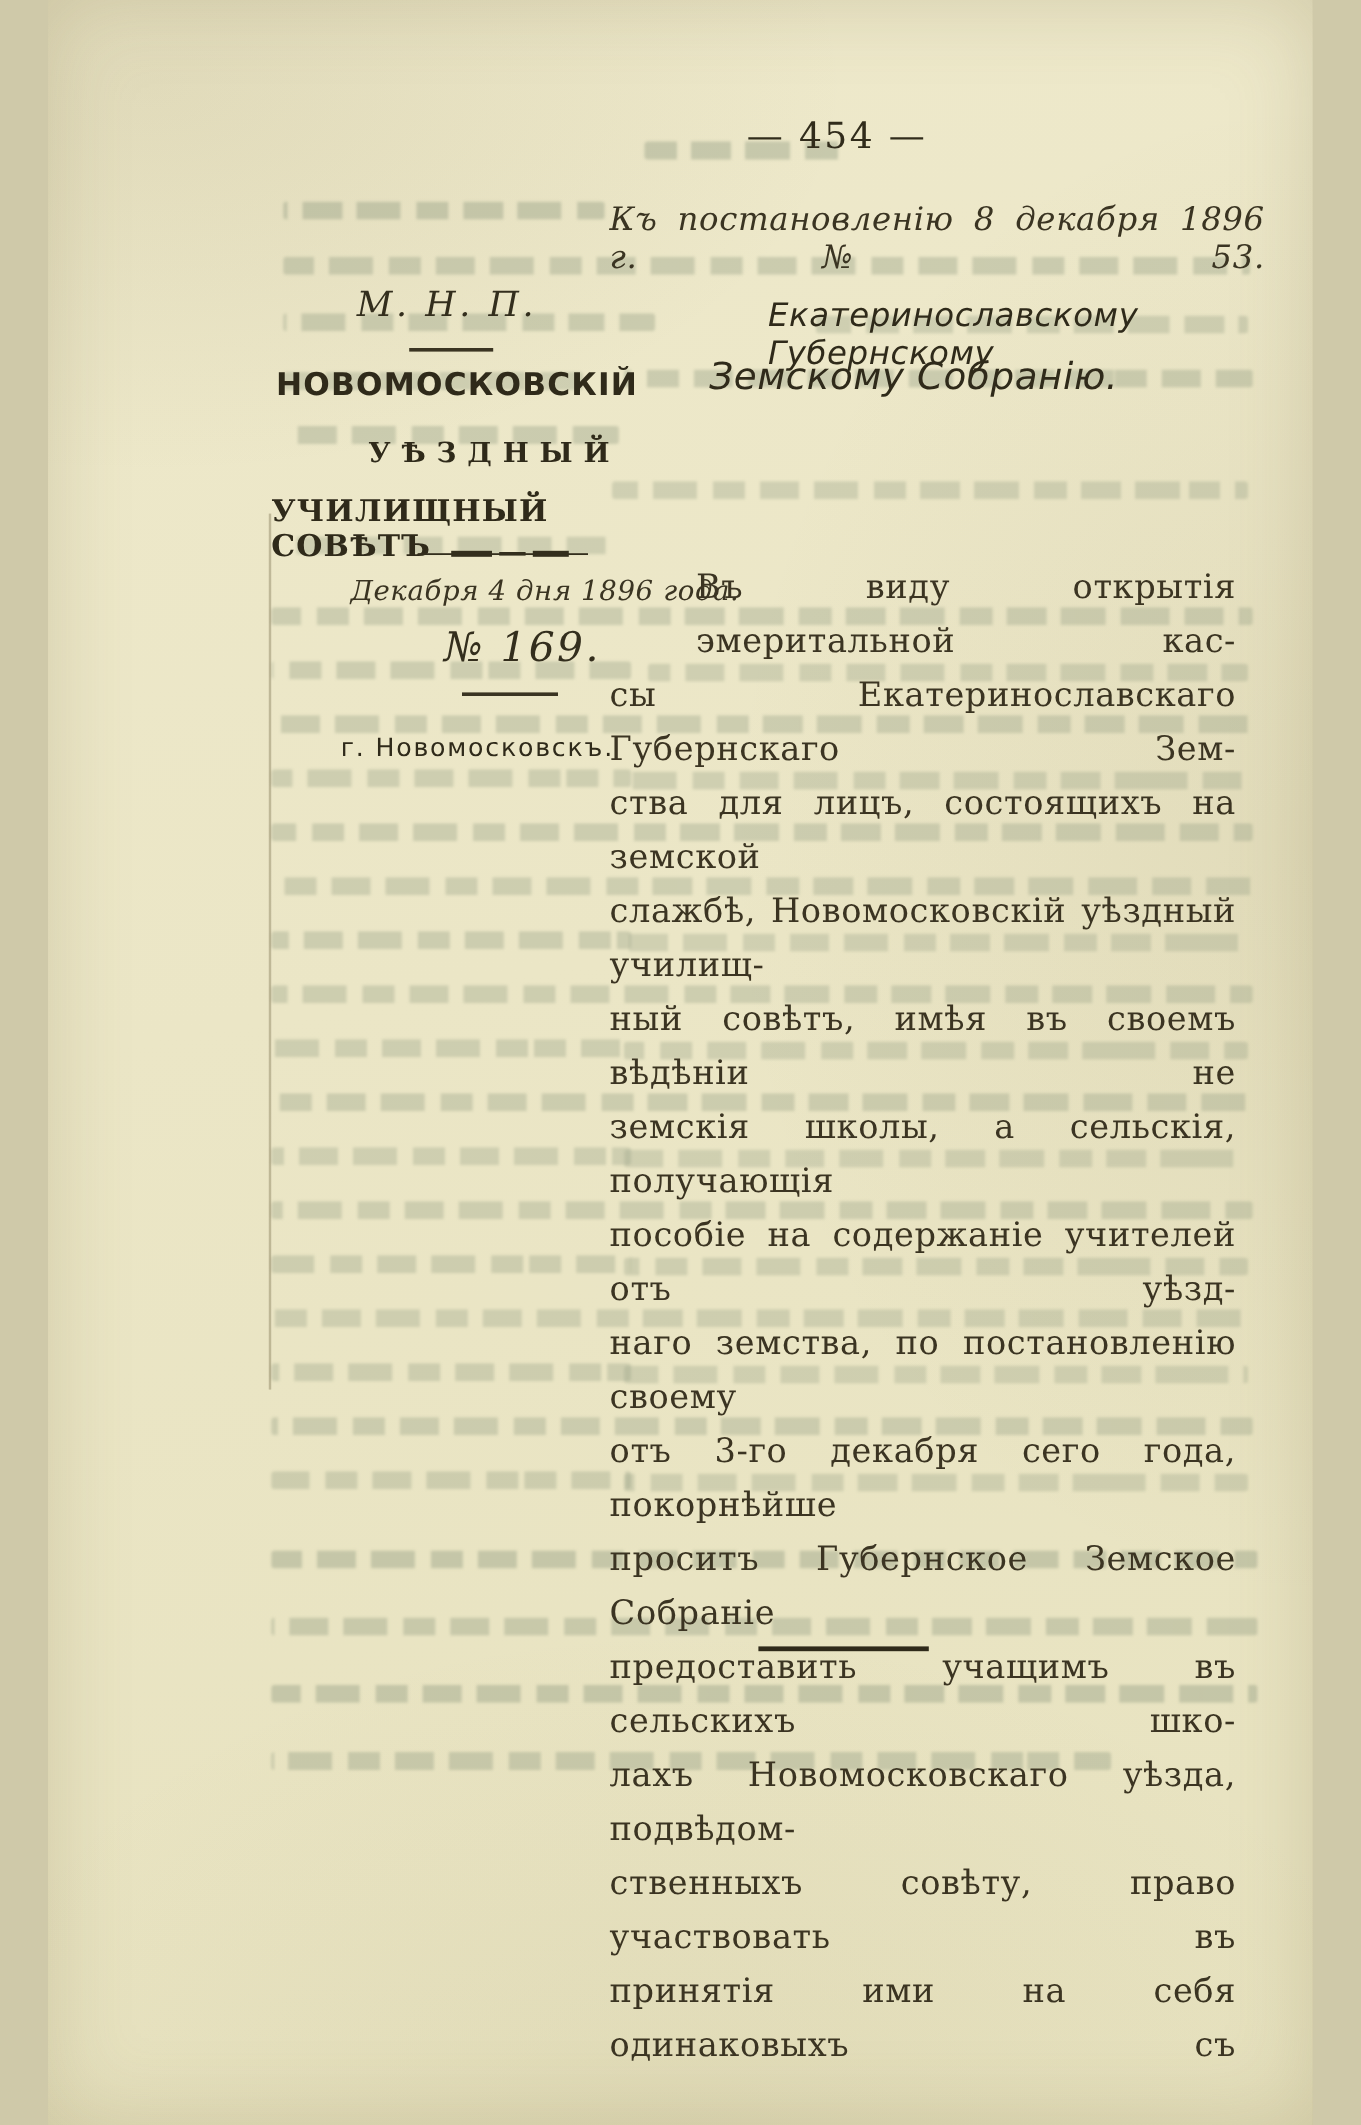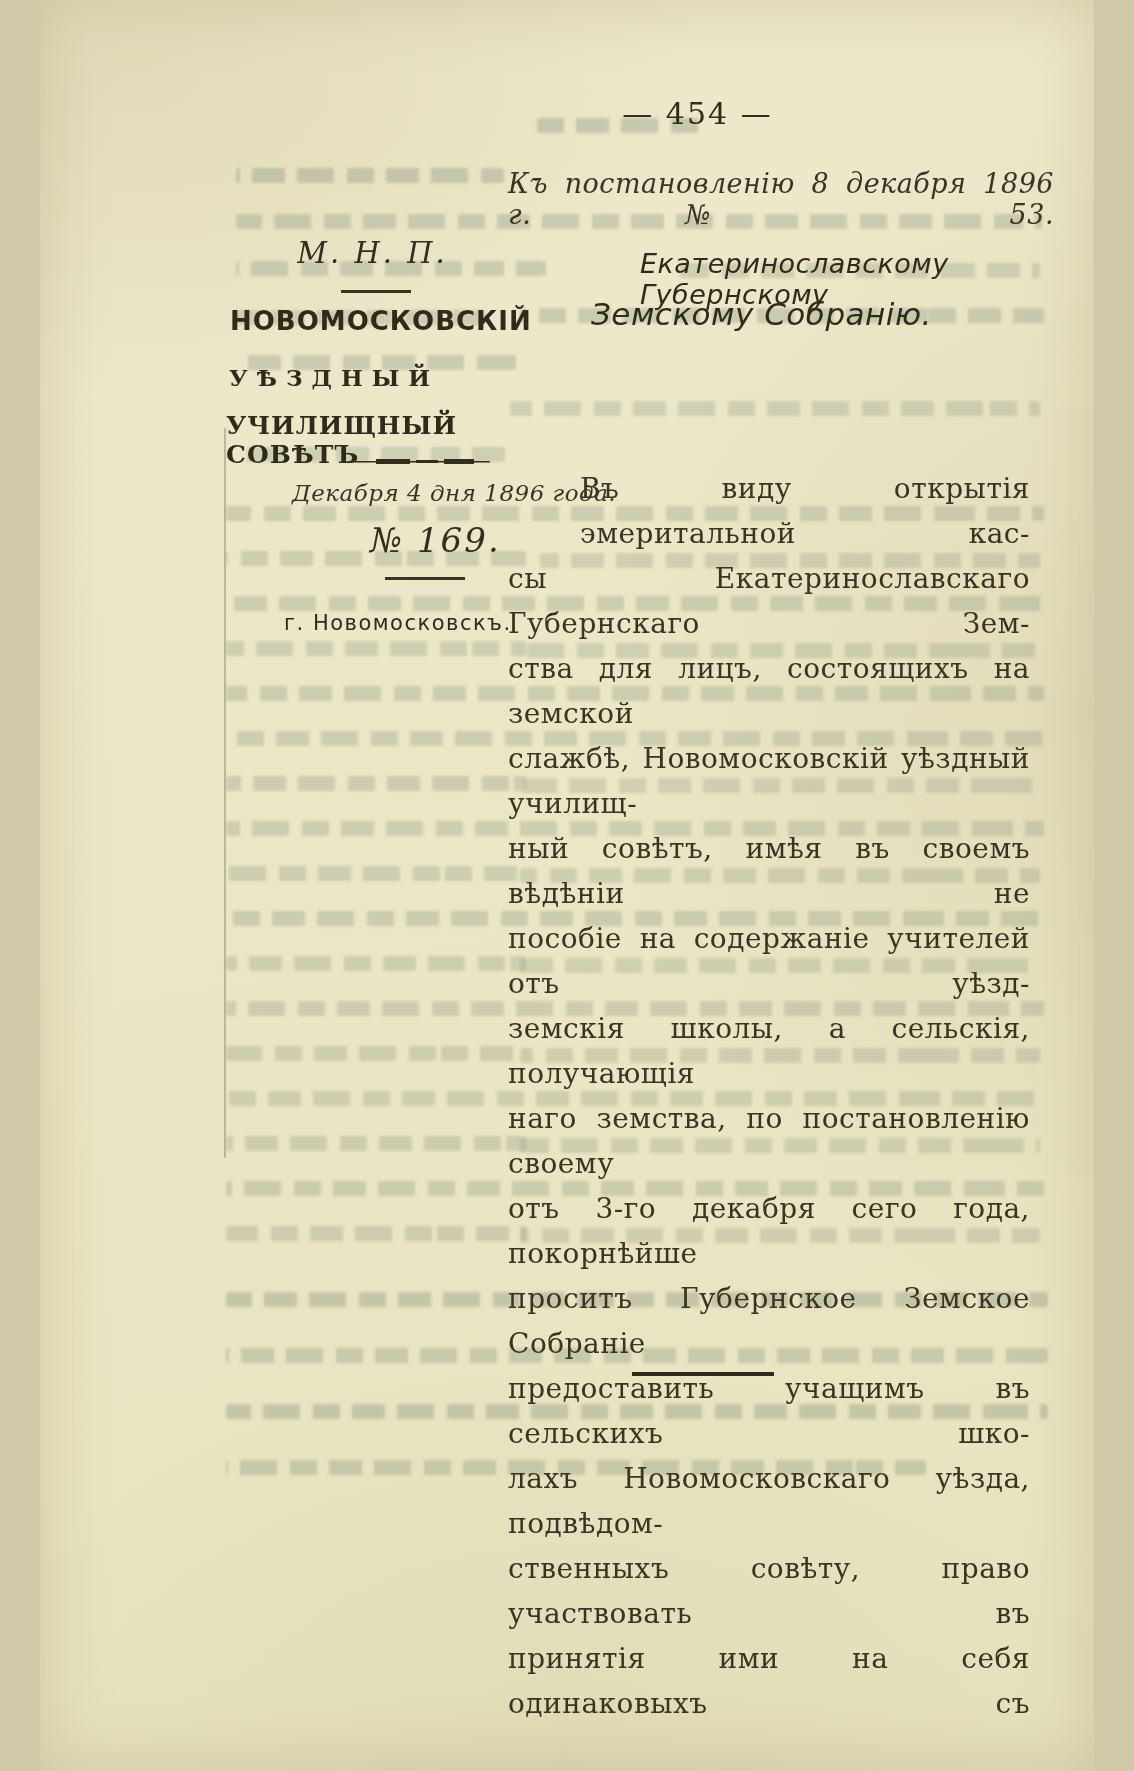--- a/index.html
+++ b/index.html
@@ -47,21 +47,21 @@
     left:190px;top:236px;width:285px;text-align:center;
     font-style:italic;font-size:29px;letter-spacing:3px;color:#332e1d;
   }
   .mnp-rule{left:301px;top:290px;width:70px;height:3px;background:#3a3422;}
   .org1{
     left:190px;top:306px;width:285px;text-align:center;
     font-family:"DejaVu Sans", sans-serif;font-weight:bold;
     font-size:26px;letter-spacing:1px;color:#2f2a1a;
   }
   .org2{
-    left:180px;top:364px;width:285px;text-align:left;
+    left:192px;top:364px;width:285px;text-align:right;
     font-weight:bold;font-size:23px;letter-spacing:9px;text-indent:9px;color:#2f2a1a;
   }
   .org3{
     left:186px;top:411px;width:295px;text-align:left;
     font-weight:bold;font-size:25px;letter-spacing:1px;color:#2f2a1a;
   }
   .divider{
     left:308px;top:458px;width:142px;height:7px;
     background:
       linear-gradient(#332e1d,#332e1d) 0 3px / 142px 1.5px no-repeat,
@@ -167,22 +167,22 @@
 
   <div class="print recipient1">Екатеринославскому Губернскому</div>
   <div class="print recipient2">Земскому Собранію.</div>
 
   <div class="print doc-body">
     <div class="body-line first">Въ виду открытія эмеритальной кас-</div>
     <div class="body-line">сы Екатеринославскаго Губернскаго Зем-</div>
     <div class="body-line">ства для лицъ, состоящихъ на земской</div>
     <div class="body-line">слажбѣ, Новомосковскій уѣздный училищ-</div>
     <div class="body-line">ный совѣтъ, имѣя въ своемъ вѣдѣніи не</div>
+    <div class="body-line">земскія школы, а сельскія, получающія</div>
     <div class="body-line">пособіе на содержаніе учителей отъ уѣзд-</div>
-    <div class="body-line">земскія школы, а сельскія, получающія</div>
     <div class="body-line">наго земства, по постановленію своему</div>
     <div class="body-line">отъ 3-го декабря сего года, покорнѣйше</div>
     <div class="body-line">проситъ Губернское Земское Собраніе</div>
     <div class="body-line">предоставить учащимъ въ сельскихъ шко-</div>
     <div class="body-line">лахъ Новомосковскаго уѣзда, подвѣдом-</div>
     <div class="body-line">ственныхъ совѣту, право участвовать въ</div>
     <div class="body-line">принятія ими на себя одинаковыхъ съ</div>
 
   </div>
 

